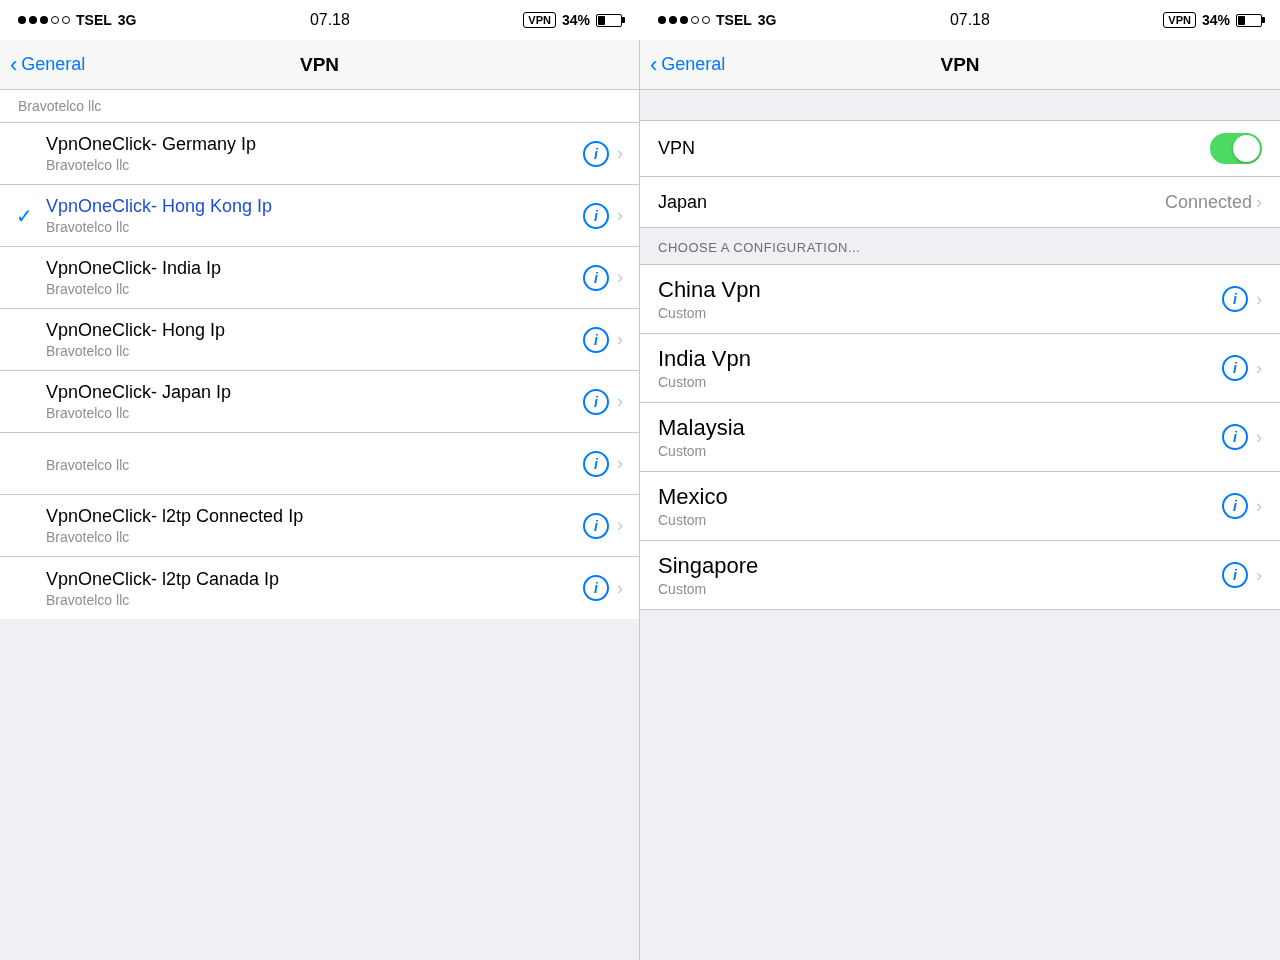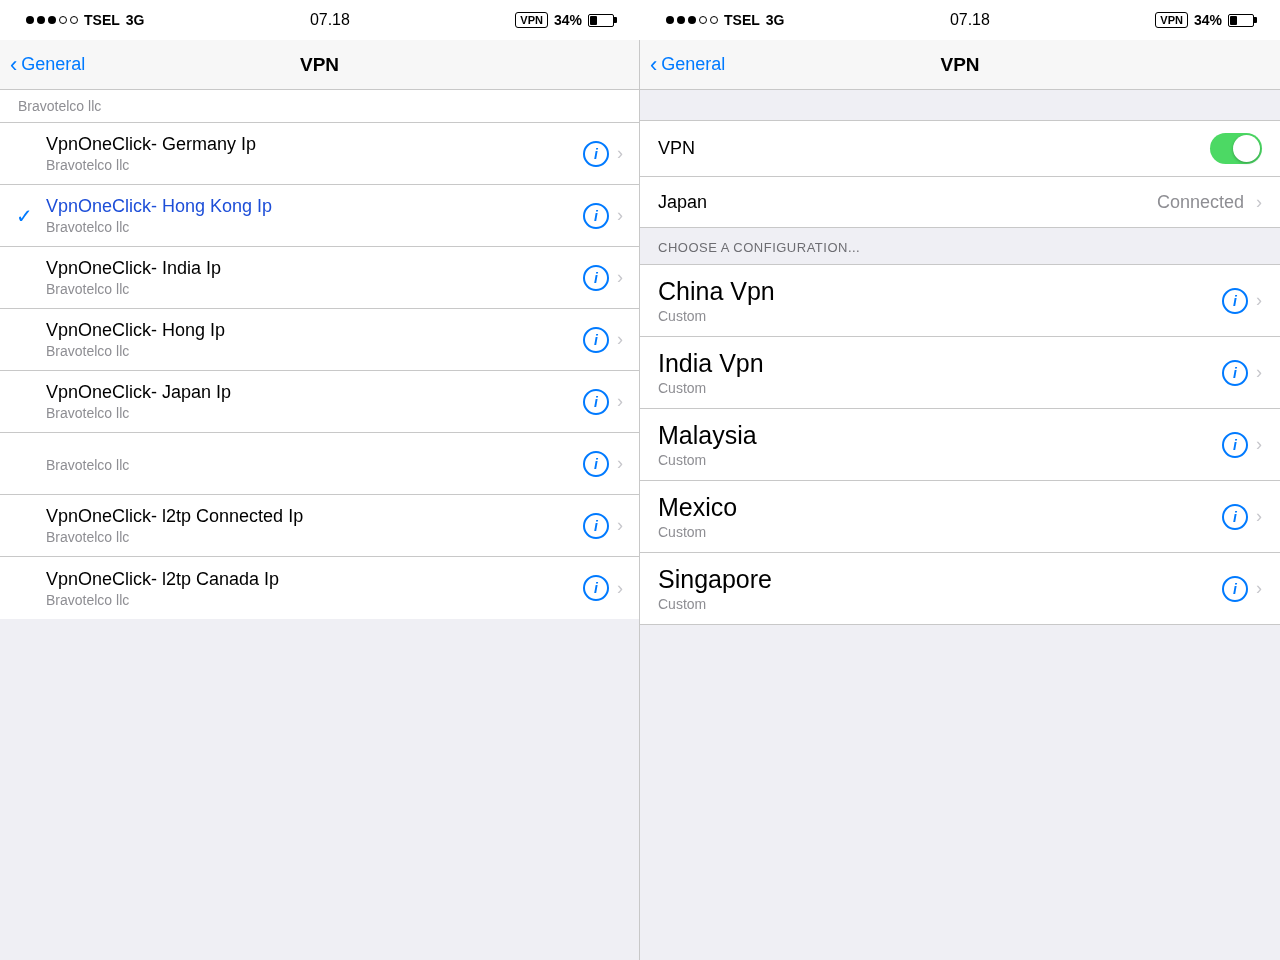--- a/index.html
+++ b/index.html
@@ -18,21 +18,21 @@
     .status-bar {
       display: flex;
       height: 40px;
       background: #fff;
     }
     .status-bar-half {
       width: 50%;
       display: flex;
       align-items: center;
       justify-content: space-between;
-      padding: 0 26px;
+      padding: 0 18px;
       font-size: 14px;
       font-weight: 600;
     }
     .status-left {
       display: flex;
       align-items: center;
       gap: 6px;
     }
     .status-right {
       display: flex;
@@ -270,21 +270,21 @@
       background: #fff;
       border-radius: 50%;
       box-shadow: 0 1px 3px rgba(0,0,0,0.3);
     }
 
     .status-value {
       color: #8e8e93;
       font-size: 18px;
       display: flex;
       align-items: center;
-      gap: 12px;
+      gap: 4px;
     }
 
     
     .config-header {
       padding: 10px 18px 8px;
       background: #efeff4;
     }
     .config-header-text {
       font-size: 13px;
       color: #6d6d72;
@@ -306,21 +306,21 @@
       min-height: 65px;
     }
     .config-item:last-child {
       border-bottom: none;
     }
 
     .config-item-text {
       flex: 1;
     }
     .config-item-title {
-      font-size: 25px;
+      font-size: 22px;
       font-weight: 500;
       color: #000;
     }
     .config-item-subtitle {
       font-size: 14px;
       color: #8e8e93;
       margin-top: 2px;
     }
 
     .left-top-truncated {

